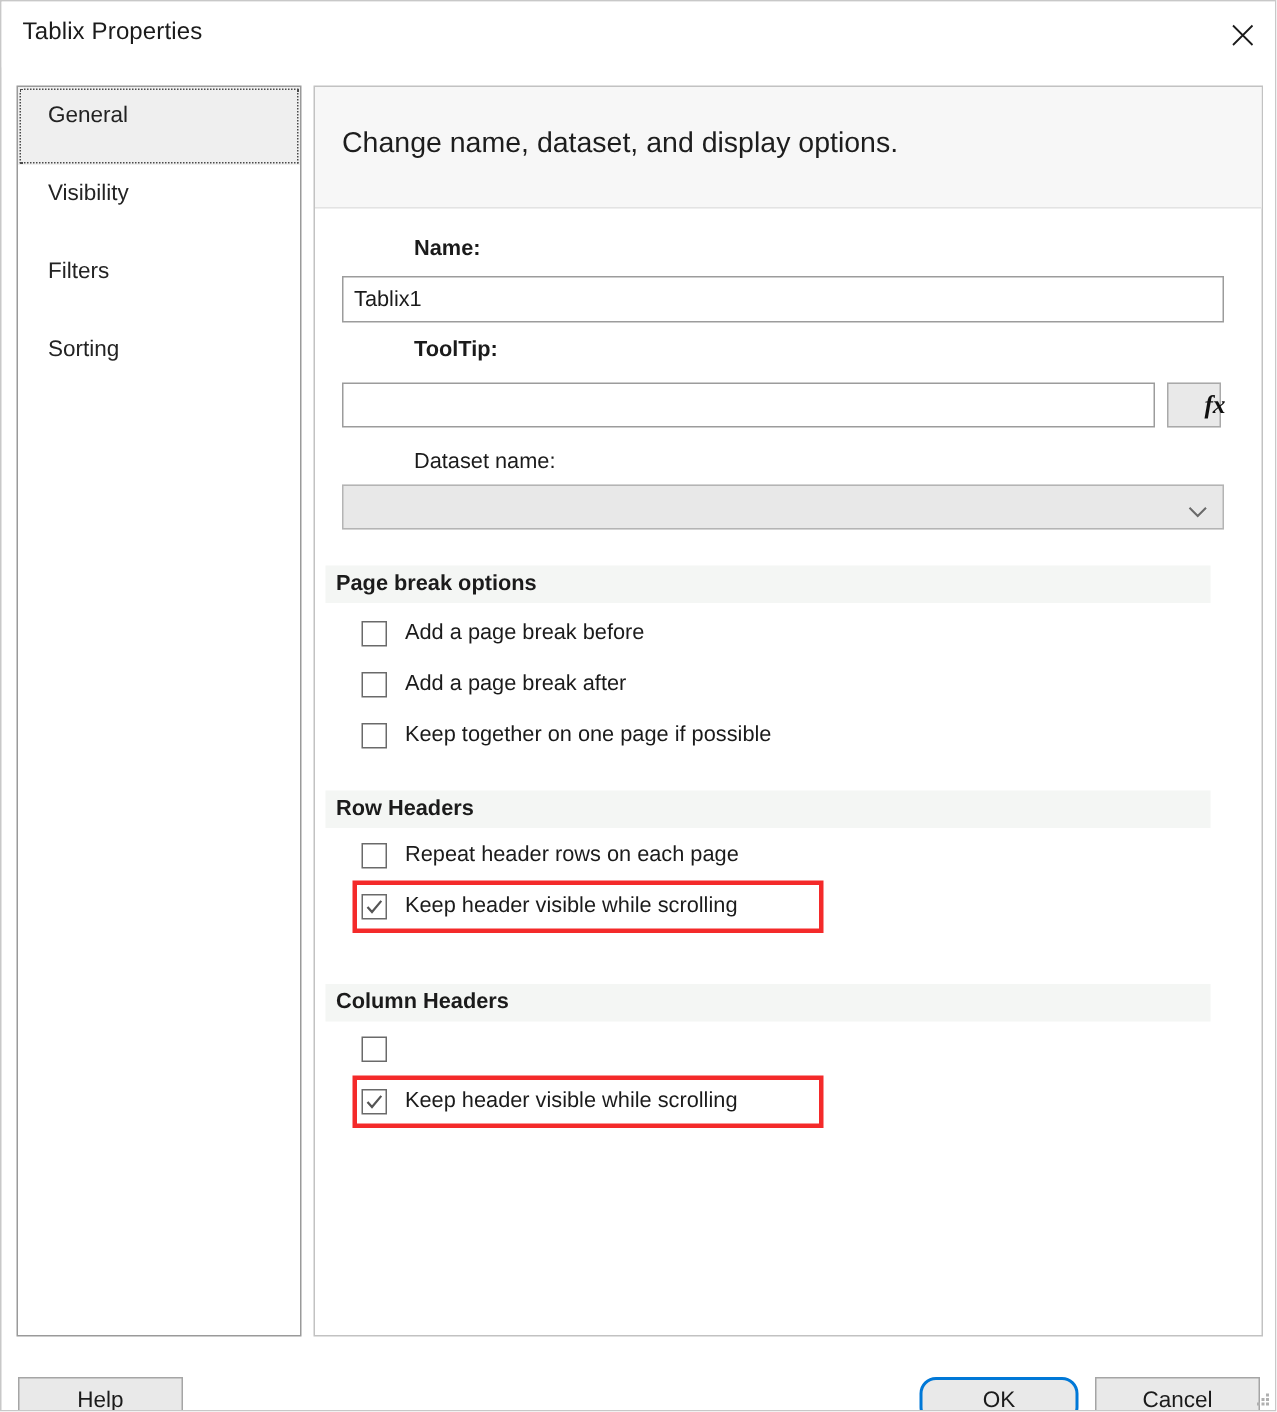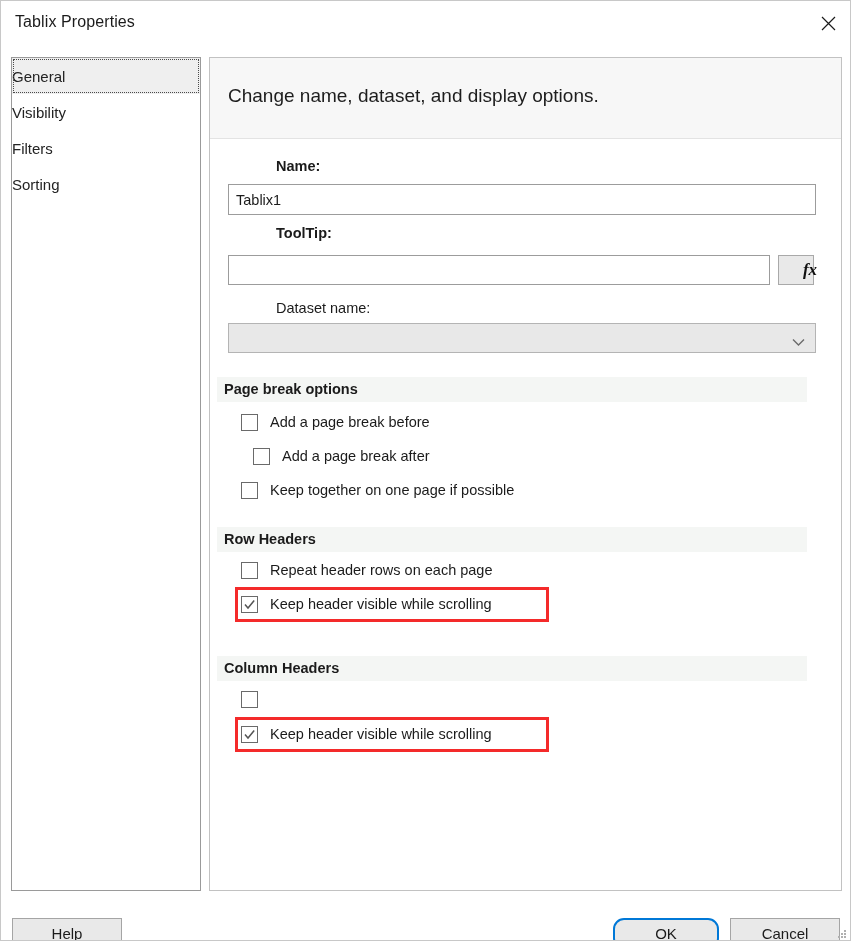--- a/index.html
+++ b/index.html
@@ -58,22 +58,23 @@
     left: 10px;
     top: 56px;
     width: 190px;
     height: 834px;
     background: #ffffff;
     border: 1px solid #9a9a9a;
     box-sizing: border-box;
   }
   .nav-item {
     position: relative;
-    height: 36px;
+    height: 52px;
     line-height: 38px;
+    padding-left: 20px;
     font-size: 15px;
     color: #232323;
     box-sizing: border-box;
     cursor: pointer;
     white-space: nowrap;
   }
   .nav-item.selected {
     background: #efefef;
     outline: 1px dotted #4a4a4a;
     outline-offset: -2px;
@@ -301,21 +302,21 @@
     </span>
   </div>
 
   <div class="section-header" style="top:376px;">Page break options</div>
 
   <div class="cb-row" style="top:409px;">
     <span class="cb-box"></span>
     <span class="cb-label">Add a page break before</span>
   </div>
 
-  <div class="cb-row" style="top:443px;margin-left:12px;">
+  <div class="cb-row" style="top:443px;">
     <span class="cb-box"></span>
     <span class="cb-label">Add a page break after</span>
   </div>
 
   <div class="cb-row" style="top:477px;">
     <span class="cb-box"></span>
     <span class="cb-label">Keep together on one page if possible</span>
   </div>
 
   <div class="section-header" style="top:526px;">Row Headers</div>

